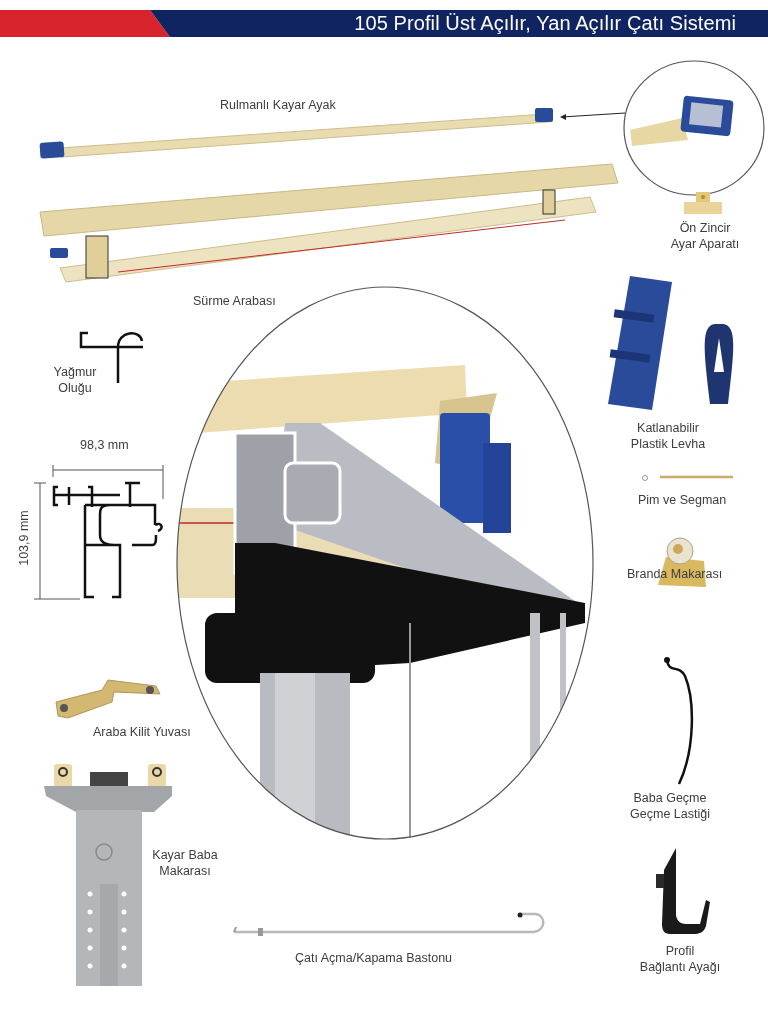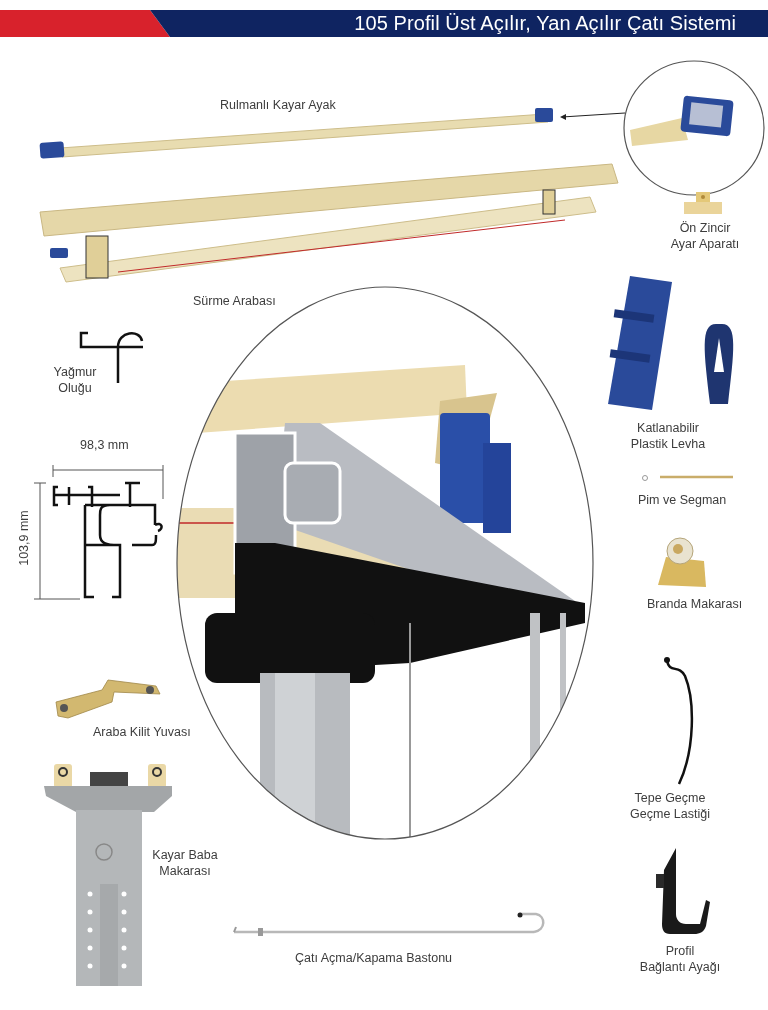--- a/index.html
+++ b/index.html
@@ -123,28 +123,28 @@
   <circle cx="5" cy="6" r="2.5" fill="none" stroke="#999" stroke-width="1"></circle>
   <line x1="20" y1="5" x2="93" y2="5" stroke="#c9ad6a" stroke-width="2.5"></line>
 </svg>
 <div class="lbl" style="left:638px;top:492px;">Pim ve Segman</div>
 
 <svg style="left:652px;top:535px;" width="60" height="56">
   <polygon points="6,50 14,22 52,26 54,52" fill="#d9b860"></polygon>
   <circle cx="28" cy="16" r="13" fill="#e9e3d0" stroke="#b5a57a" stroke-width="1"></circle>
   <circle cx="26" cy="14" r="5" fill="#c9a860"></circle>
 </svg>
-<div class="lbl" style="left:627px;top:596px;margin-left:20px;">Branda Makarası</div>
+<div class="lbl" style="left:627px;top:566px;">Branda Makarası</div>
 
 <svg style="left:655px;top:650px;" width="50" height="140">
   <circle cx="12" cy="10" r="3" fill="#111"></circle>
   <path d="M12,10 C14,24 24,14 30,26 C40,50 40,100 24,134" fill="none" stroke="#111" stroke-width="2.5"></path>
 </svg>
 <div class="lbl" style="left:615px;top:790px;width:110px;">
-  <div>Tepe Geçme</div>
+  <div>Baba Geçme</div>
   <div>Geçme Lastiği</div>
 </div>
 
 <svg style="left:650px;top:840px;" width="70" height="95">
   <path d="M14,30 L26,8 L26,74 C26,80 30,84 36,84 L50,84 L56,60 L60,62 L56,86 C54,92 50,94 44,94 L20,94 C14,94 12,90 12,84 Z" fill="#1a1a1a"></path>
   <rect x="6" y="34" width="8" height="14" fill="#2a2a2a"></rect>
 </svg>
 <div class="lbl" style="left:625px;top:943px;width:110px;">
   <div>Profil</div>
   <div>Bağlantı Ayağı</div>

